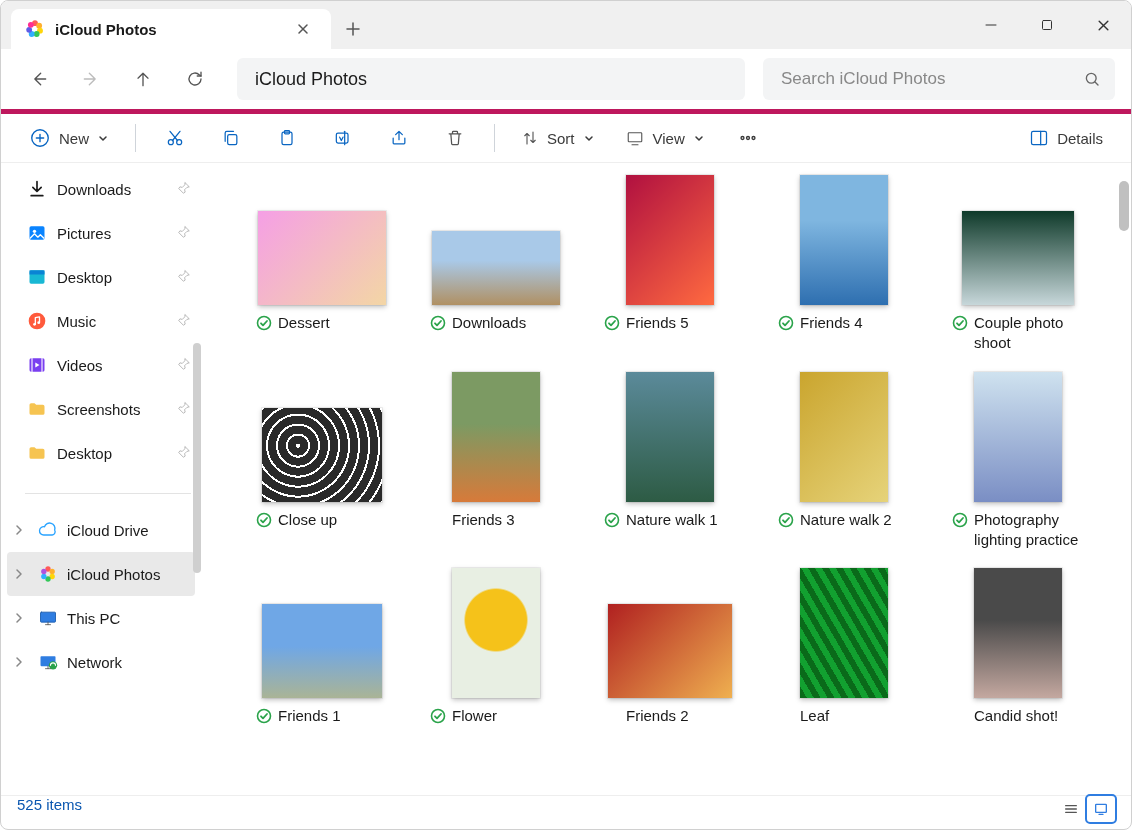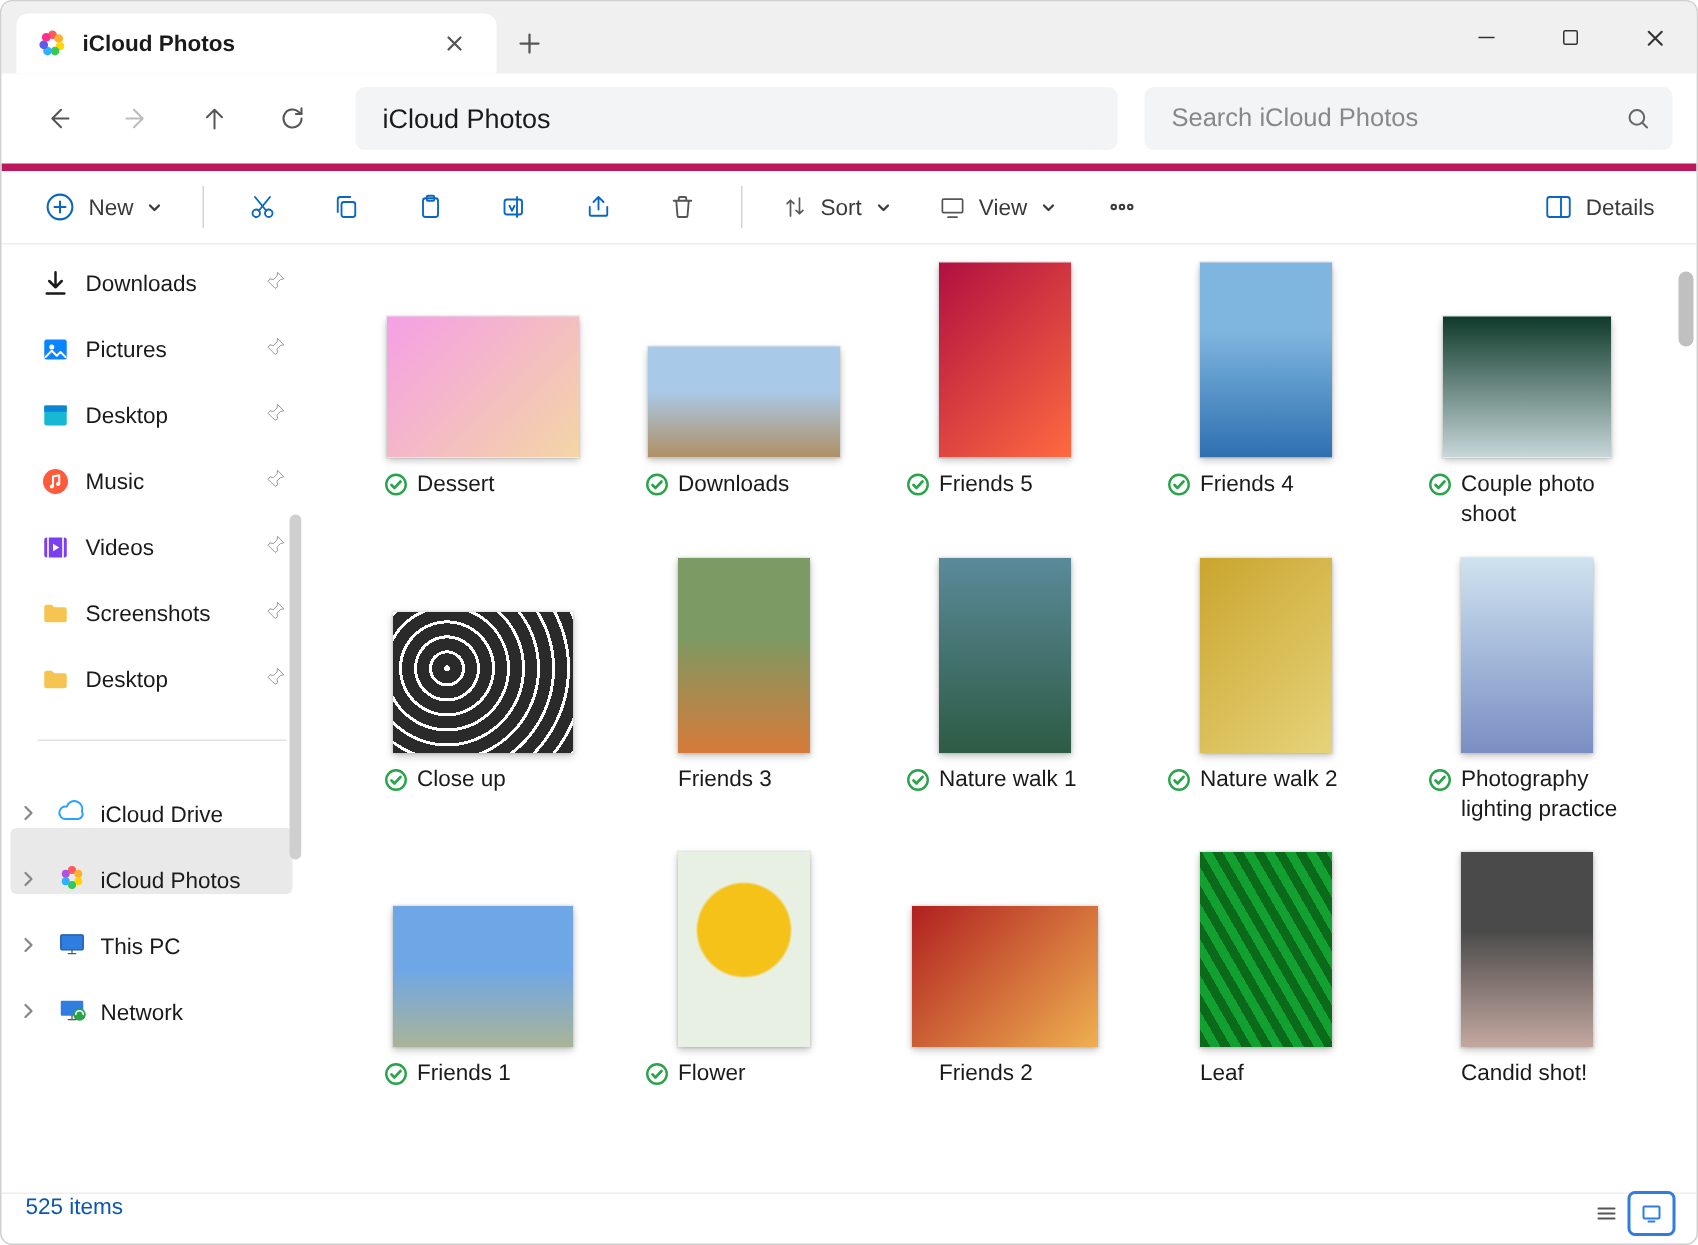--- a/index.html
+++ b/index.html
@@ -138,21 +138,21 @@
     height: 44px; display:flex; align-items:center; gap:10px;
     padding-left: 26px; padding-right:6px;
     font-size: 15px;
     position: relative;
     cursor:pointer;
   }
   .sb-item .ico { width:20px; height:20px; display:flex; align-items:center; justify-content:center; }
   .sb-item .pin { position:absolute; right:10px; color:#8a8a8a; }
   .sb-sep { height:1px; background:#e3e3e3; margin:18px 10px 14px 24px; }
   .sb-tree-item {
-    height: 44px; display:flex; align-items:flex-end; gap:8px;
+    height: 44px; display:flex; align-items:center; gap:8px;
     padding-left: 12px; font-size:15px; cursor:pointer;
   }
   .sb-tree-item .chev { width:16px; color:#888; }
   .sb-tree-item .ico { width:22px; height:22px; display:flex; align-items:center; justify-content:center; }
   .sb-tree-item.selected { background:#e9e9e9; border-radius:4px; margin:0 6px; padding-left:6px; }
   .sb-tree-item.selected .chev { margin-left:0; }
 
   
   .content {
     flex:1;

